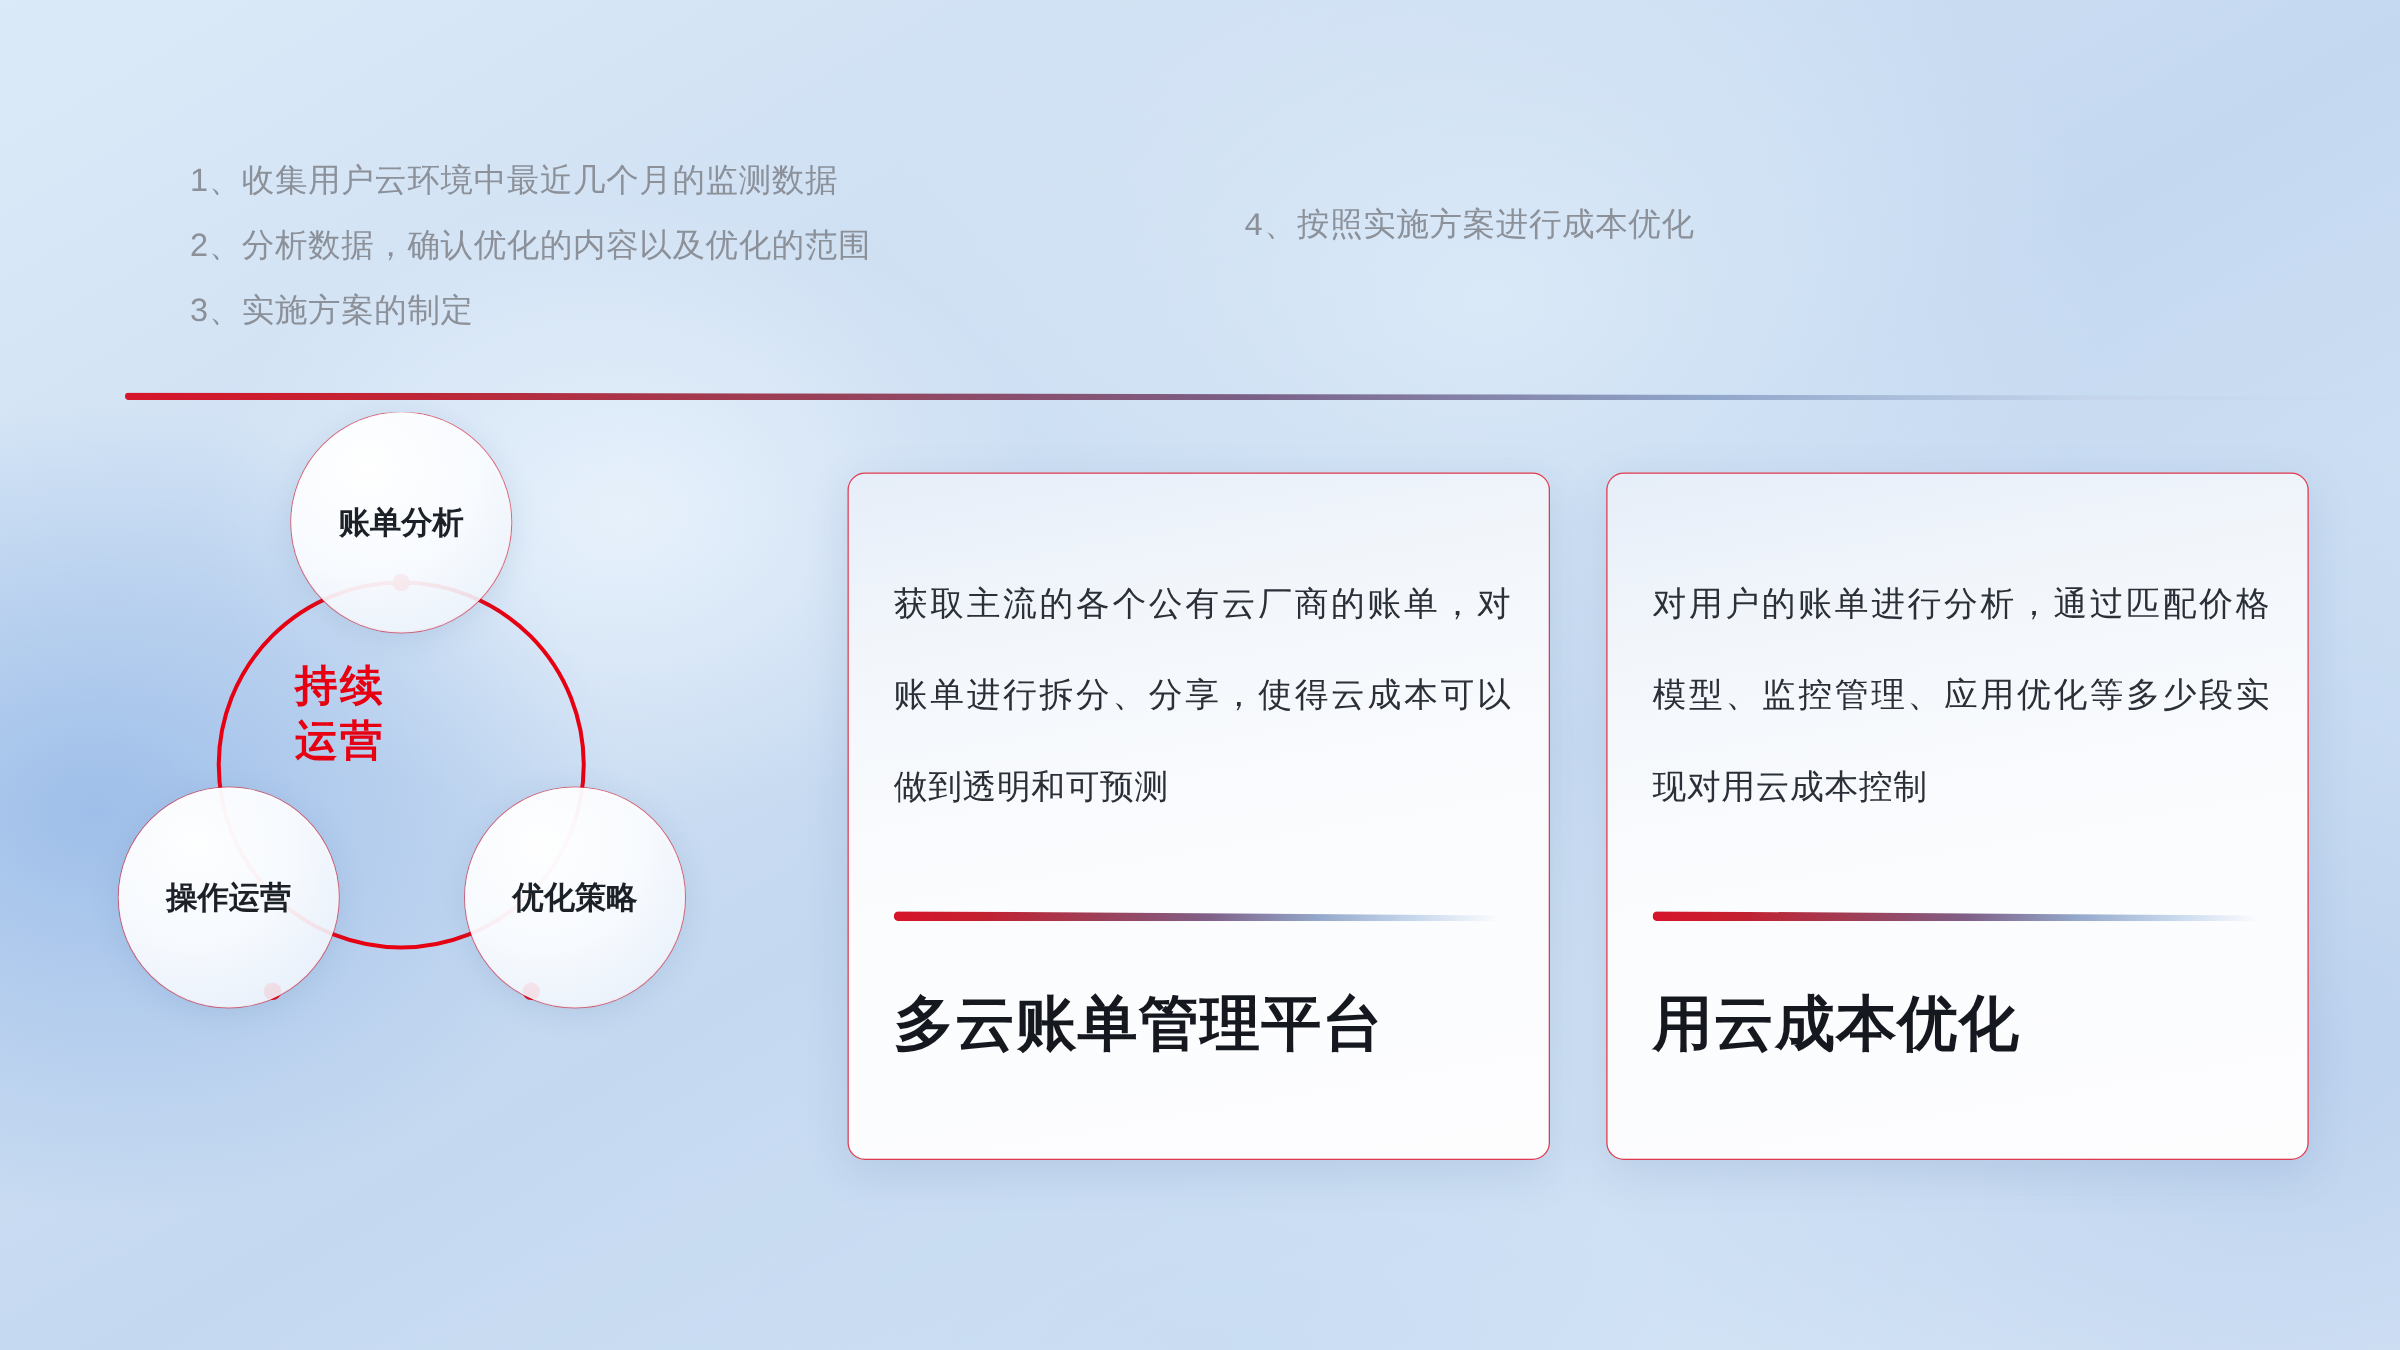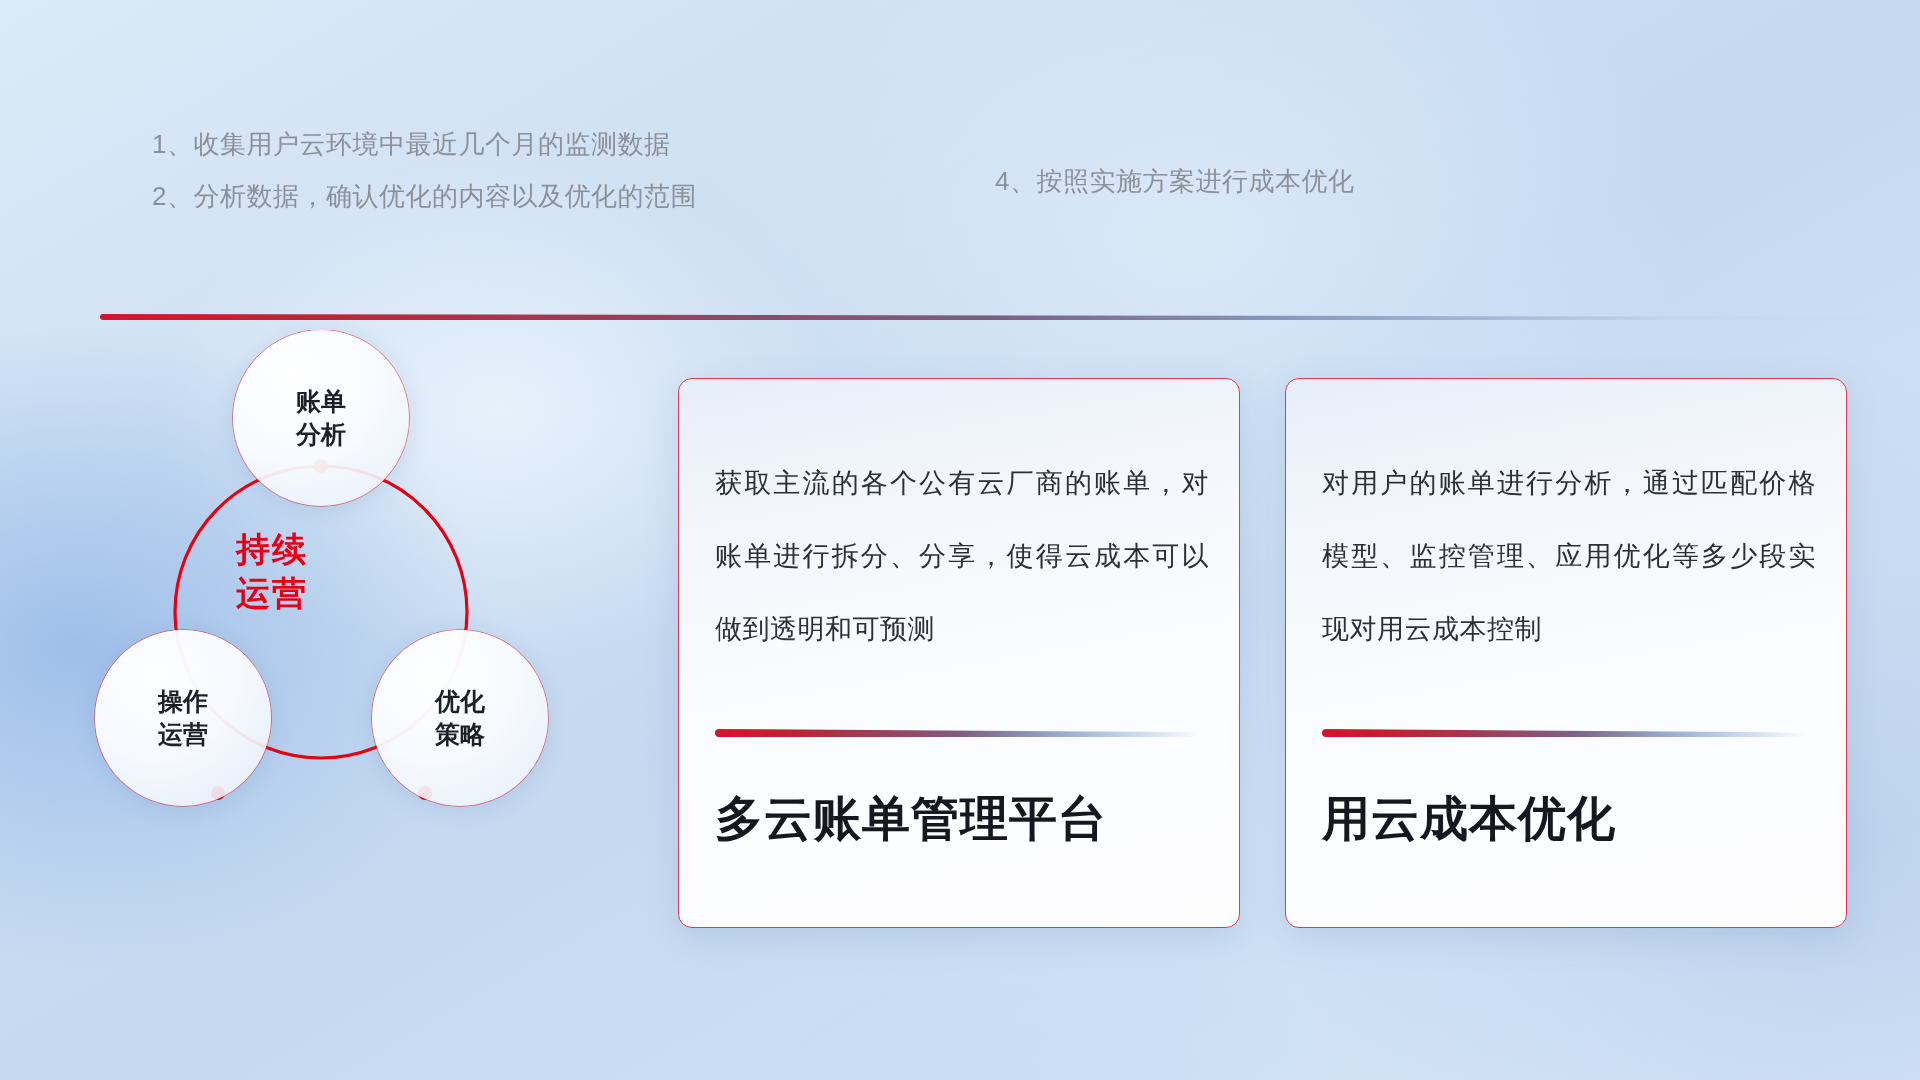--- a/index.html
+++ b/index.html
@@ -25,21 +25,21 @@
   
   .steps-col {
     position: absolute;
     color: #8b9099;
     font-size: 26px;
     line-height: 52px;
     letter-spacing: 0.5px;
     white-space: nowrap;
   }
   .steps-left  { left: 152px; top: 118px; }
-  .steps-right { left: 995px; top: 155px; }
+  .steps-right { left: 995px; top: 155px; font-family: Liberation Mono, monospace; }
   .step-item { display: block; }
 
   
   .hr-wrap {
     position: absolute;
     left: 100px; top: 314px;
     width: 1795px; height: 10px;
   }
   .hr-wrap .hr-line {
     position: absolute; left: 0; top: 0;
@@ -53,21 +53,21 @@
 
   
   #venn { position: absolute; left: 85px; top: 330px; width: 560px; height: 580px; }
   #venn svg { position: absolute; left: 0; top: 0; }
   .bubble {
     position: absolute;
     border-radius: 50%;
     background:
       radial-gradient(circle at 34% 26%, rgba(255,255,255,0.99) 0%, rgba(250,252,255,0.94) 48%, rgba(232,240,250,0.86) 100%);
     box-shadow: 0 4px 22px rgba(90,125,170,0.18), inset 0 1px 3px rgba(255,255,255,0.9);
-    display: flex; flex-direction: column;
+    display: flex; flex-direction: row;
     align-items: center; justify-content: center;
     color: #1c2128;
     font-weight: 700;
     font-size: 25px;
     line-height: 33px;
     text-align: right;
   }
   .bubble-top    { left: 148px; top: 0px;   width: 176px; height: 176px; }
   .bubble-left   { left: 10px;  top: 300px; width: 176px; height: 176px; }
   .bubble-right  { left: 287px; top: 300px; width: 176px; height: 176px; }
@@ -127,20 +127,21 @@
   }
 </style>
 </head>
 <body>
 
 <div id="slide">
 
   <div class="steps-col steps-left">
     <span class="step-item">1、收集用户云环境中最近几个月的监测数据</span>
     <span class="step-item">2、分析数据，确认优化的内容以及优化的范围</span>
+    <span class="step-item">3、实施方案的制定</span>
   </div>
 
   <div class="steps-col steps-right">
     <span class="step-item">4、按照实施方案进行成本优化</span>
   </div>
 
   <div class="hr-wrap">
     <div class="hr-line"></div>
   </div>
 

